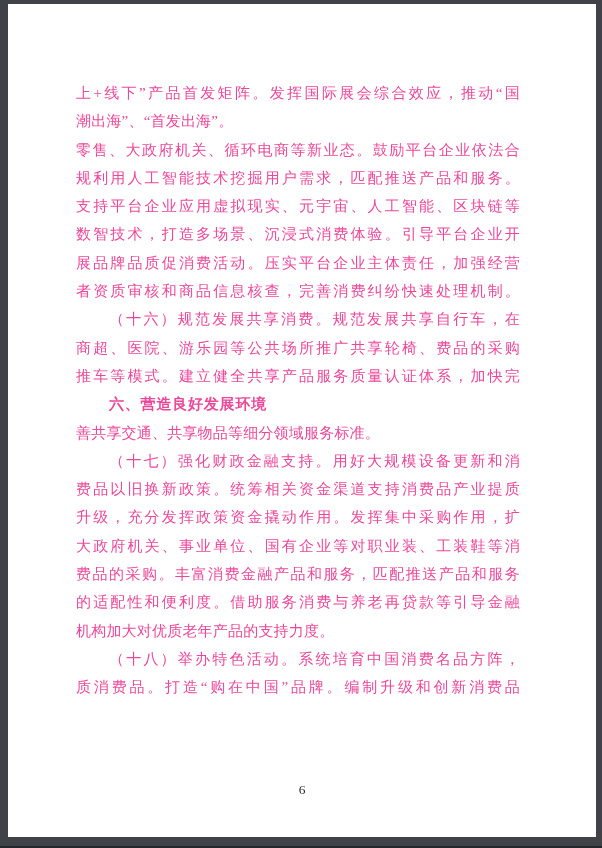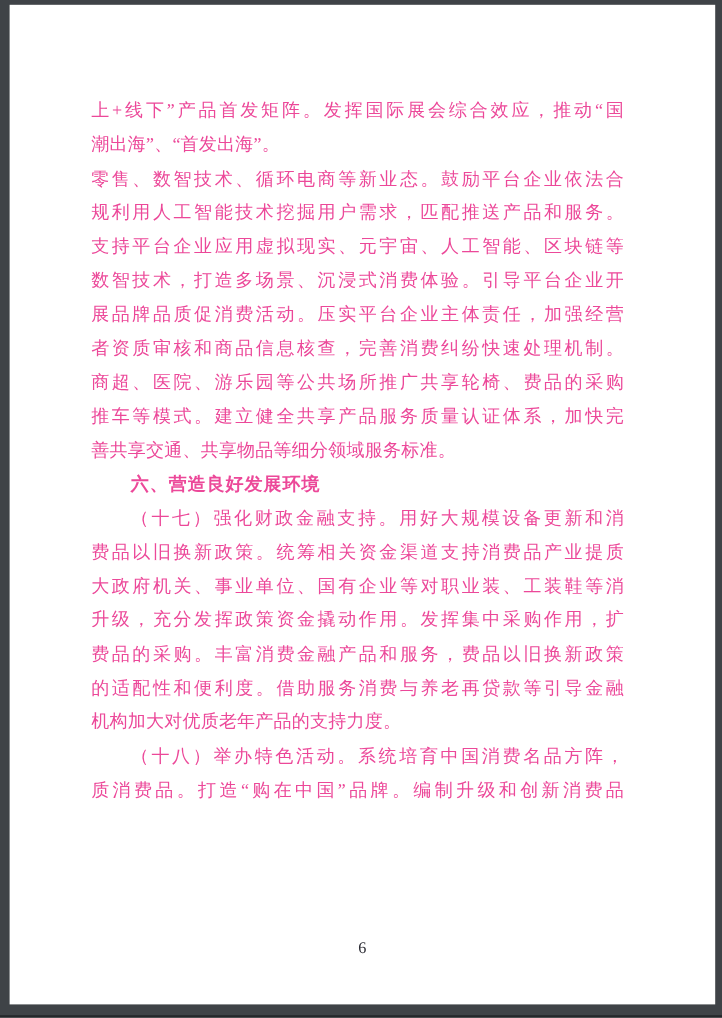--- a/index.html
+++ b/index.html
@@ -74,35 +74,36 @@
   }
 </style>
 </head>
 <body>
 
 <div class="viewer-frame">
   <div class="doc-page">
     <div class="text-block">
         <div class="line">上+线下”产品首发矩阵。发挥国际展会综合效应，推动“国</div>
         <div class="line noj">潮出海”、“首发出海”。</div>
-        <div class="line">零售、数智技术、循环电商等新业态。鼓励平台企业依法合</div>
+        <div class="line">零售、大政府机关、循环电商等新业态。鼓励平台企业依法合</div>
         <div class="line">规利用人工智能技术挖掘用户需求，匹配推送产品和服务。</div>
         <div class="line">支持平台企业应用虚拟现实、元宇宙、人工智能、区块链等</div>
         <div class="line">数智技术，打造多场景、沉浸式消费体验。引导平台企业开</div>
         <div class="line">展品牌品质促消费活动。压实平台企业主体责任，加强经营</div>
         <div class="line">者资质审核和商品信息核查，完善消费纠纷快速处理机制。</div>
+        <div class="line indent">（十六）规范发展共享消费。规范发展共享自行车，在</div>
         <div class="line">商超、医院、游乐园等公共场所推广共享轮椅、费品的采购</div>
         <div class="line">推车等模式。建立健全共享产品服务质量认证体系，加快完</div>
+        <div class="line noj indent bold">六、营造良好发展环境</div>
         <div class="line noj">善共享交通、共享物品等细分领域服务标准。</div>
-        <div class="line noj indent bold">六、营造良好发展环境</div>
         <div class="line indent">（十七）强化财政金融支持。用好大规模设备更新和消</div>
         <div class="line">费品以旧换新政策。统筹相关资金渠道支持消费品产业提质</div>
+        <div class="line">升级，充分发挥政策资金撬动作用。发挥集中采购作用，扩</div>
         <div class="line">大政府机关、事业单位、国有企业等对职业装、工装鞋等消</div>
-        <div class="line">升级，充分发挥政策资金撬动作用。发挥集中采购作用，扩</div>
-        <div class="line">费品的采购。丰富消费金融产品和服务，费品以旧换新政策</div>
+        <div class="line">费品的采购。丰富消费金融产品和服务，匹配推送产品和服务</div>
         <div class="line">的适配性和便利度。借助服务消费与养老再贷款等引导金融</div>
         <div class="line noj">机构加大对优质老年产品的支持力度。</div>
         <div class="line indent">（十八）举办特色活动。系统培育中国消费名品方阵，</div>
         <div class="line">质消费品。打造“购在中国”品牌。编制升级和创新消费品</div>
       </div>
     <div class="page-number">6</div>
   </div>
   <div class="bottom-edge-line"></div>
 </div>
 

